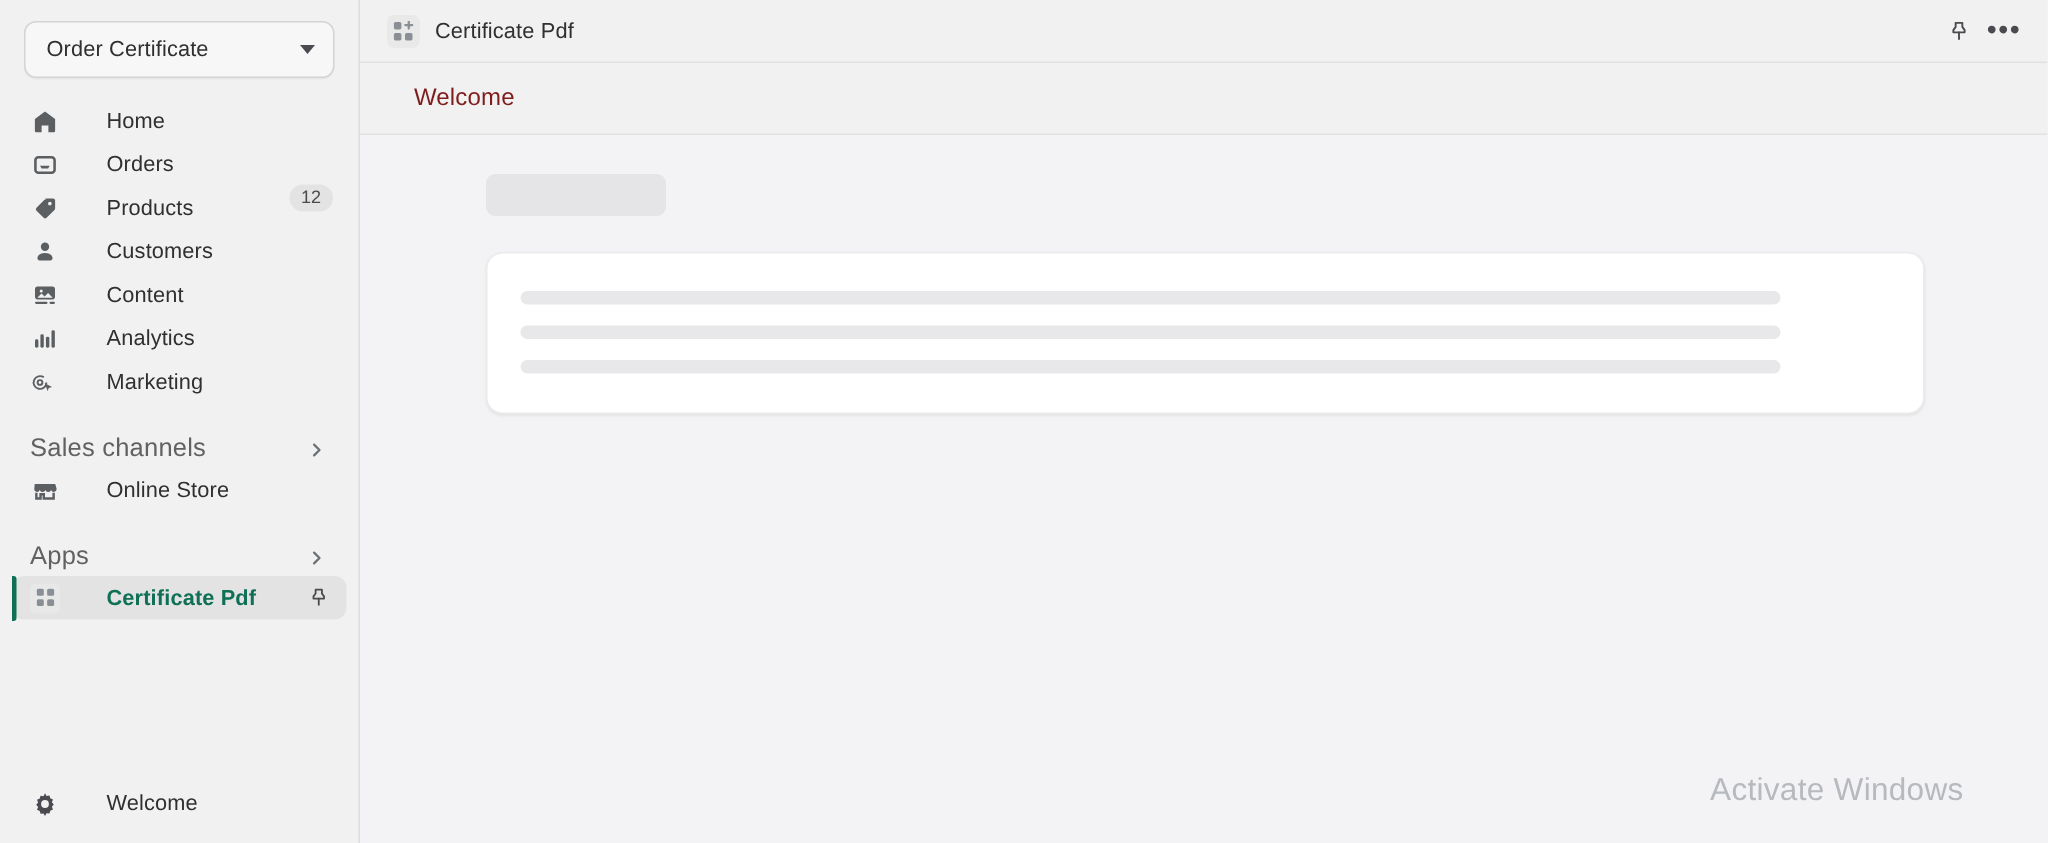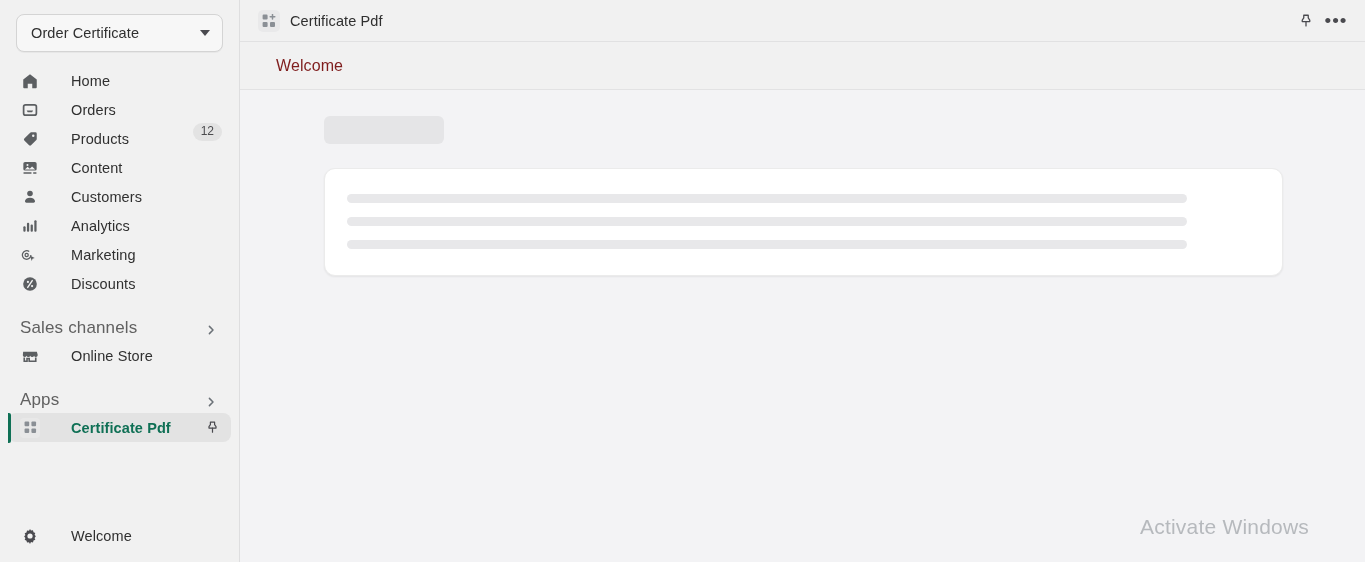--- a/index.html
+++ b/index.html
@@ -319,44 +319,44 @@
           <svg width="18" height="18" viewBox="0 0 20 20" fill="#5c5f62">
               <path d="M10.2 2.6H16a1.5 1.5 0 0 1 1.5 1.5v5.8a1.6 1.6 0 0 1-.47 1.13l-5.9 5.9a1.5 1.5 0 0 1-2.12 0l-5.3-5.3a1.5 1.5 0 0 1 0-2.12l5.9-5.9a1.6 1.6 0 0 1 1.13-.47z"></path>
               <circle cx="13.6" cy="6.4" r="1.35" fill="#f1f1f1"></circle>
             </svg>
         </span>
         <span class="nav-label">Products</span>
       </div>
 
       <div class="nav-item">
         <span class="icon">
+          <svg width="18" height="18" viewBox="0 0 20 20" fill="#5c5f62">
+              <circle cx="10" cy="6.1" r="3.1"></circle>
+              <path d="M10 10.7c-3.3 0-5.6 1.8-5.6 4 0 .9.7 1.6 1.6 1.6h8c.9 0 1.6-.7 1.6-1.6 0-2.2-2.3-4-5.6-4z"></path>
+            </svg>
+        </span>
+        <span class="nav-label">Customers</span>
+      </div>
+
+      <div class="nav-item">
+        <span class="icon">
           <svg width="18" height="18" viewBox="0 0 20 20" fill="none">
               <rect x="2.6" y="3.3" width="14.8" height="9.6" rx="1.9" fill="#5c5f62"></rect>
               <circle cx="7.2" cy="6.7" r="1.15" fill="#f1f1f1"></circle>
               <path d="M4.3 11.6l3.1-3 2.3 2.2 2.6-2.6 3.4 3.4z" fill="#f1f1f1"></path>
               <rect x="2.6" y="14.6" width="9.3" height="1.7" rx="0.85" fill="#5c5f62"></rect>
               <rect x="13.3" y="14.6" width="4.1" height="1.7" rx="0.85" fill="#5c5f62"></rect>
             </svg>
         </span>
         <span class="nav-label">Content</span>
       </div>
 
       <div class="nav-item">
         <span class="icon">
           <svg width="18" height="18" viewBox="0 0 20 20" fill="#5c5f62">
-              <circle cx="10" cy="6.1" r="3.1"></circle>
-              <path d="M10 10.7c-3.3 0-5.6 1.8-5.6 4 0 .9.7 1.6 1.6 1.6h8c.9 0 1.6-.7 1.6-1.6 0-2.2-2.3-4-5.6-4z"></path>
-            </svg>
-        </span>
-        <span class="nav-label">Customers</span>
-      </div>
-
-      <div class="nav-item">
-        <span class="icon">
-          <svg width="18" height="18" viewBox="0 0 20 20" fill="#5c5f62">
               <rect x="2.6" y="10.2" width="2.5" height="6.2" rx="1.1"></rect>
               <rect x="6.6" y="6.4" width="2.5" height="10" rx="1.1"></rect>
               <rect x="10.7" y="8.4" width="2.5" height="8" rx="1.1"></rect>
               <rect x="14.8" y="3.6" width="2.5" height="12.8" rx="1.1"></rect>
             </svg>
         </span>
         <span class="nav-label">Analytics</span>
       </div>
 
       <div class="nav-item">
@@ -365,31 +365,20 @@
               <path d="M16.4 10a6.4 6.4 0 1 1-2.6-5.15"></path>
               <circle cx="10" cy="10" r="2.4"></circle>
             </svg>
           <svg width="9" height="9" viewBox="0 0 10 10" fill="#5c5f62" style="position:relative;left:-4px;top:4px">
               <path d="M1.2 0.6 L8.6 4.2 L5.2 5.2 L4.2 8.6 Z"></path>
             </svg>
         </span>
         <span class="nav-label">Marketing</span>
       </div>
 
-      <div class="nav-item">
-        <span class="icon">
-          <svg width="18" height="18" viewBox="0 0 20 20">
-              <circle cx="10" cy="10" r="7.6" fill="#5c5f62"></circle>
-              <circle cx="7.7" cy="7.7" r="1.25" fill="#f1f1f1"></circle>
-              <circle cx="12.3" cy="12.3" r="1.25" fill="#f1f1f1"></circle>
-              <rect x="9.2" y="4.6" width="1.6" height="10.8" rx="0.8" transform="rotate(33 10 10)" fill="#f1f1f1"></rect>
-            </svg>
-        </span>
-        <span class="nav-label">Discounts</span>
-      </div>
 
       <div class="section-head">
         <span class="section-title">Sales channels</span>
         <span class="chev">
           <svg width="12" height="12" viewBox="0 0 12 12" fill="none" stroke="#6b7177" stroke-width="1.5" stroke-linecap="round" stroke-linejoin="round">
               <path d="M4.4 2.4 L8 6 L4.4 9.6"></path>
             </svg>
         </span>
       </div>
 

